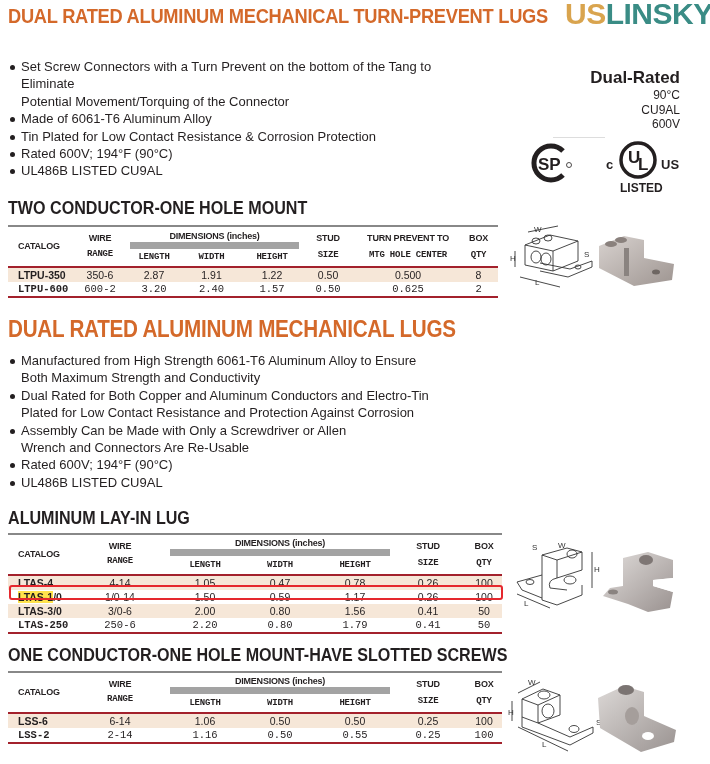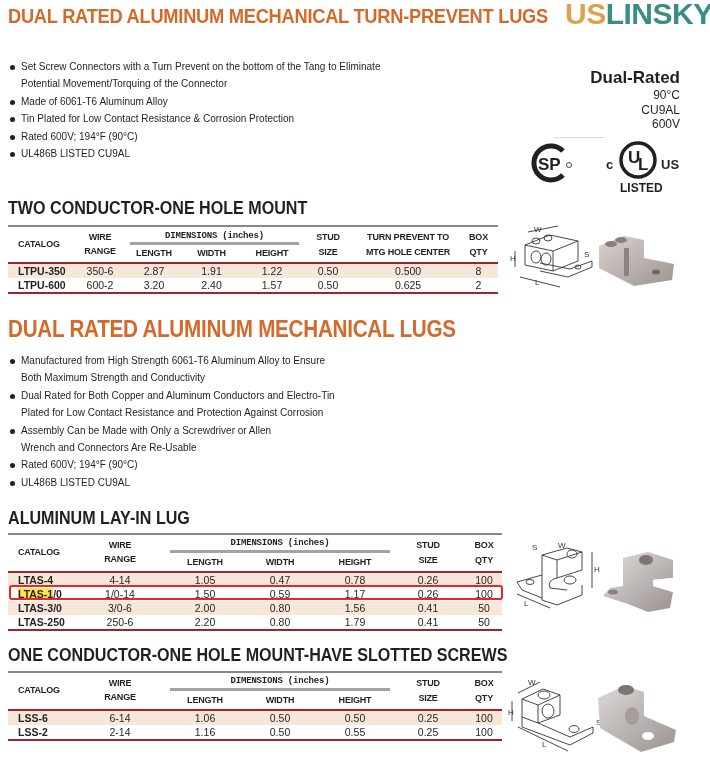--- a/index.html
+++ b/index.html
@@ -3,34 +3,34 @@
 <meta charset="utf-8">
 <style>
   * { box-sizing: border-box; margin: 0; padding: 0; }
   body { width: 710px; height: 764px; background: #fff; position: relative; overflow: hidden; font-family: "Liberation Sans", sans-serif; color: #231f20; }
   .abs { position: absolute; }
   .h-orange { font-family: "Liberation Sans", sans-serif; font-weight: bold; color: #d4692a; letter-spacing: -0.3px; transform-origin: left top; white-space: nowrap; }
   .h-black { font-family: "Liberation Sans", sans-serif; font-weight: bold; color: #231f20; white-space: nowrap; transform-origin: left top; }
   .logo { font-weight: bold; font-size: 30px; letter-spacing: -0.5px; white-space: nowrap; }
   .logo .us { color: #d9a44e; }
   .logo .linsky { color: #3a8c85; }
-  ul.bullets { list-style: none; font-size: 10px; line-height: 17.4px; color: #231f20; }
+  ul.bullets { list-style: none; font-size: 13px; line-height: 17.4px; color: #231f20; }
   ul.bullets li { position: relative; padding-left: 13px; }
   ul.bullets li::before { content: ""; position: absolute; left: 2px; top: 7px; width: 5px; height: 5px; border-radius: 50%; background: #231f20; }
   .cert-title { font-weight: bold; font-size: 17px; text-align: right; }
   .cert-line { font-size: 12px; text-align: right; line-height: 14.5px; }
   table.spec { border-collapse: collapse; font-size: 10.5px; table-layout: fixed; }
   table.spec th { font-weight: bold; font-size: 9px; color: #231f20; letter-spacing: -0.2px; line-height: 11px; padding: 0; }
   table.spec td { padding: 0; height: 14px; line-height: 14px; text-align: center; color: #231f20; }
   table.spec td.cat { text-align: left; font-weight: bold; padding-left: 10px; }
   table.spec th.cat { text-align: left; padding-left: 10px; }
   table.spec tr.shade td { background: #f6e7d8; }
   .topline { border-top: 2px solid #888; }
-  .redline { border-bottom: 2px solid #a3212c; }
-  .dimhead { border-bottom: 3px solid #a3a3a3; font-family: Liberation Mono, monospace; }
+  .redline { border-bottom: 2px solid #a3212c; font-family: Liberation Mono, monospace; }
+  .dimhead { border-bottom: 7px solid #a3a3a3; }
   .hl { background: #ffe34d; }
   .redbox { position: absolute; border: 2px solid #e5282e; border-radius: 3px; }
   .img-box { position: absolute; }
 </style>
 </head>
 <body>
 
 <div class="abs h-orange" style="left:8px; top:4px; font-size:21px; transform: scaleX(0.87);">DUAL RATED ALUMINUM MECHANICAL TURN-PREVENT LUGS</div>
 <div class="abs logo" style="left:565px; top:-3px;">
   <span class="us">US</span><span class="linsky">LINSKY</span>

